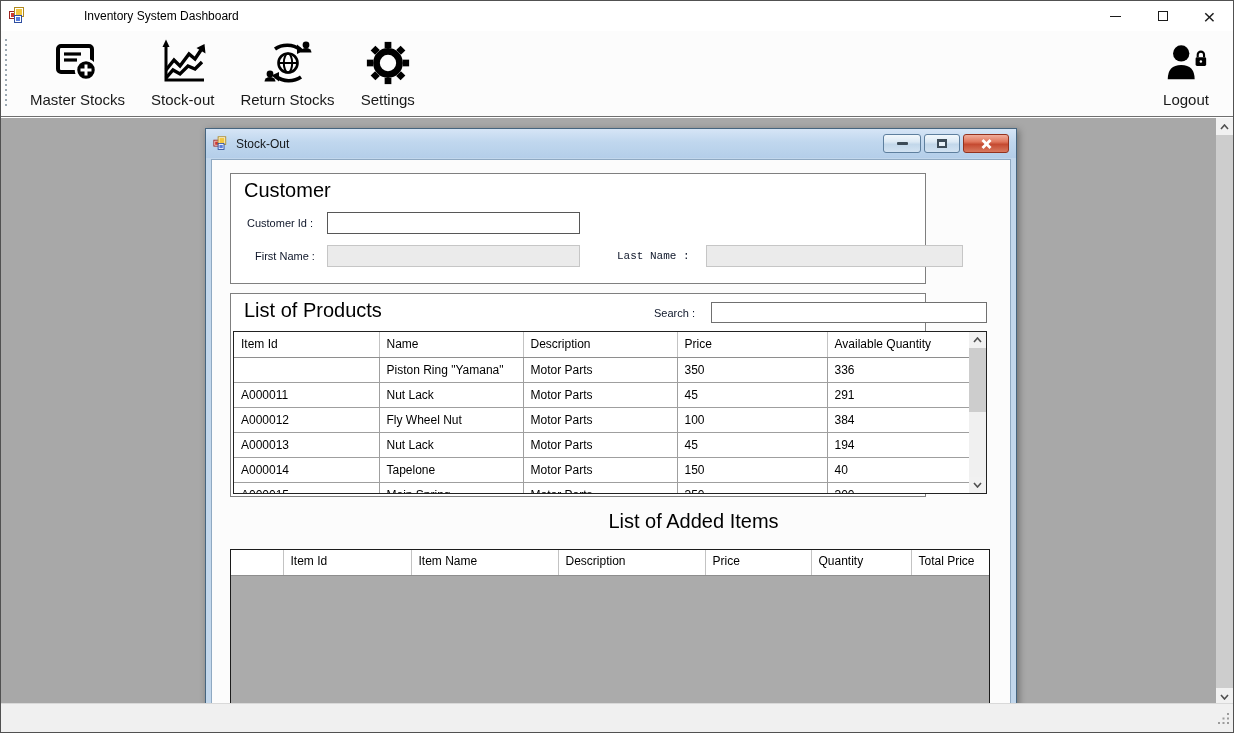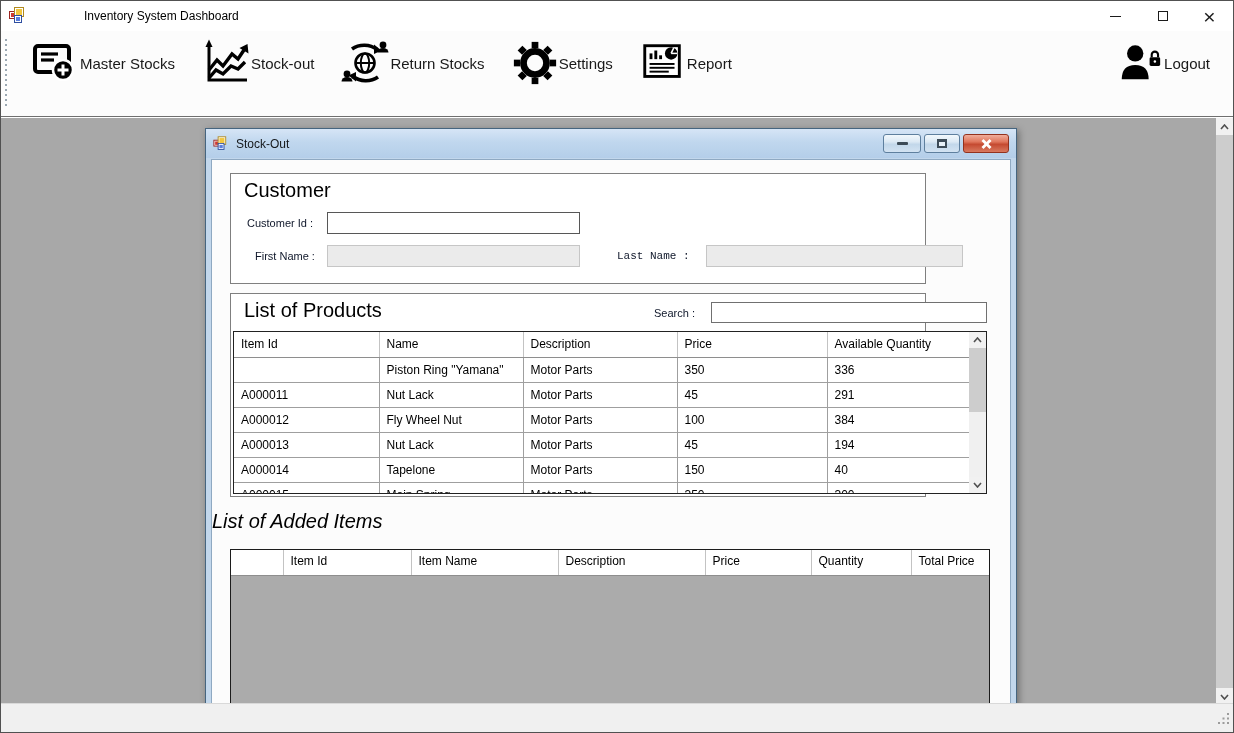--- a/index.html
+++ b/index.html
@@ -23,21 +23,21 @@
          background:transparent; border:none; cursor:pointer; }
   .g-min{ display:block; width:11px; height:1px; background:#1b1b1b; }
   .g-max{ display:block; width:10px; height:10px; border:1px solid #1b1b1b; }
   .g-close{ font-size:21px; font-weight:300; line-height:1; color:#1b1b1b; }
 
   
   .toolbar{ position:relative; height:86px; background:#fcfcfc; border-bottom:1px solid #6f6f6f;
             display:flex; align-items:flex-start; padding:3px 10px 0 16px; }
   .tgrip{ position:absolute; left:4px; top:8px; bottom:10px; width:2px;
           background:repeating-linear-gradient(180deg,#9aa7b1 0 2px,transparent 2px 5px); }
-  .titem{ display:flex; flex-direction:row; align-items:center; padding:2px 13px; cursor:pointer; }
+  .titem{ display:flex; flex-direction:column; align-items:center; padding:2px 13px; cursor:pointer; }
   .ticon{ height:54px; display:flex; align-items:center; justify-content:center; }
   .ticon svg{ display:block; }
   .tlabel{ font-size:15px; color:#191919; margin-top:1px; white-space:nowrap; }
   .tspacer{ flex:1; }
 
   
   .mdi{ position:absolute; top:117px; left:0; width:1232px; height:587px;
         background:#a8a8a8; overflow:hidden; }
   .mdi-scroll{ position:absolute; top:0; right:0; bottom:0; width:17px; background:#cdcdcd; }
   .mdi-sbtn{ position:absolute; left:0; width:17px; height:17px; background:#f1f1f1;
@@ -85,22 +85,22 @@
   table.dgv td{ font-size:12px; height:25px; padding:0 0 0 7px; background:#fff;
                 border-right:1px solid #9f9f9f; border-bottom:1px solid #9f9f9f;
                 overflow:hidden; white-space:nowrap; }
   td.sel{ background:#0078d7; color:#fff; }
   .vscroll{ position:absolute; top:0; right:0; bottom:0; width:17px; background:#f0f0f0; }
   .sbtn{ position:absolute; left:0; width:17px; height:16px; background:#f1f1f1;
          display:flex; align-items:center; justify-content:center; cursor:pointer; }
   .sbtn.up{ top:0; } .sbtn.down{ bottom:0; }
   .sthumb{ position:absolute; left:0; top:16px; width:17px; height:64px; background:#cdcdcd; }
 
-  .added-h{ position:absolute; top:350px; left:0; width:963px; 
-            font-size:20px; color:#000;font-style:italic; }
+  .added-h{ position:absolute; top:350px; left:0; width:963px; text-align:center;
+            font-size:20px; color:#000; }
   .agrid{ position:absolute; left:18px; top:389px; width:760px; height:310px;
           border:1px solid #1c1c1c; background:#ababab; overflow:hidden; }
   .agrid table.dgv{ width:758px; }
   .agrid th{ height:40px; vertical-align:middle; line-height:1.15;
              border-right:1px solid #c6c6c6; border-bottom:1px solid #9a9a9a; white-space:normal; }
 
   
   .statusbar{ position:absolute; left:0; right:0; bottom:0; height:29px;
               background:#f0f0f0; border-top:1px solid #d9d9d9; }
   .rgrip{ position:absolute; right:3px; bottom:3px; }
@@ -192,37 +192,20 @@
             <line x1="9.5" y1="25" x2="3" y2="25"></line>
             <line x1="14" y1="14" x2="9.4" y2="9.4"></line>
             <line x1="25" y1="9.5" x2="25" y2="3"></line>
             <line x1="36" y1="14" x2="40.6" y2="9.4"></line>
           </g>
         </svg>
       </span>
       <span class="tlabel">Settings</span>
     </div>
 
-    <div class="titem">
-      <span class="ticon">
-        <svg width="48" height="48" viewBox="0 0 50 50">
-          <rect x="6" y="7" width="36" height="32" fill="#fff" stroke="#000" stroke-width="3"></rect>
-          <rect x="11" y="15" width="3" height="6" fill="#000"></rect>
-          <rect x="16" y="12" width="3" height="9" fill="#000"></rect>
-          <rect x="21" y="17" width="3" height="4" fill="#000"></rect>
-          <circle cx="33.5" cy="15" r="6.5" fill="#000"></circle>
-          <line x1="33.5" y1="15" x2="40" y2="15" stroke="#fff" stroke-width="1.6"></line>
-          <line x1="33.5" y1="15" x2="36.2" y2="9.2" stroke="#fff" stroke-width="1.6"></line>
-          <rect x="11" y="25" width="26" height="2" fill="#000"></rect>
-          <rect x="11" y="29" width="26" height="2" fill="#000"></rect>
-          <rect x="11" y="33" width="20" height="2" fill="#000"></rect>
-        </svg>
-      </span>
-      <span class="tlabel">Report</span>
-    </div>
 
     <div class="tspacer"></div>
 
     <div class="titem">
       <span class="ticon">
         <svg width="48" height="48" viewBox="0 0 50 50">
           <circle cx="20" cy="15" r="8.5" fill="#000"></circle>
           <path d="M6 42 q0 -15 14 -15 q14 0 14 15 z" fill="#000"></path>
           <rect x="35" y="19" width="11" height="9" rx="1.5" fill="#000"></rect>
           <path d="M37.2 19 v-2.6 a3.3 3.3 0 0 1 6.6 0 V19" fill="none" stroke="#000" stroke-width="2.2"></path>

